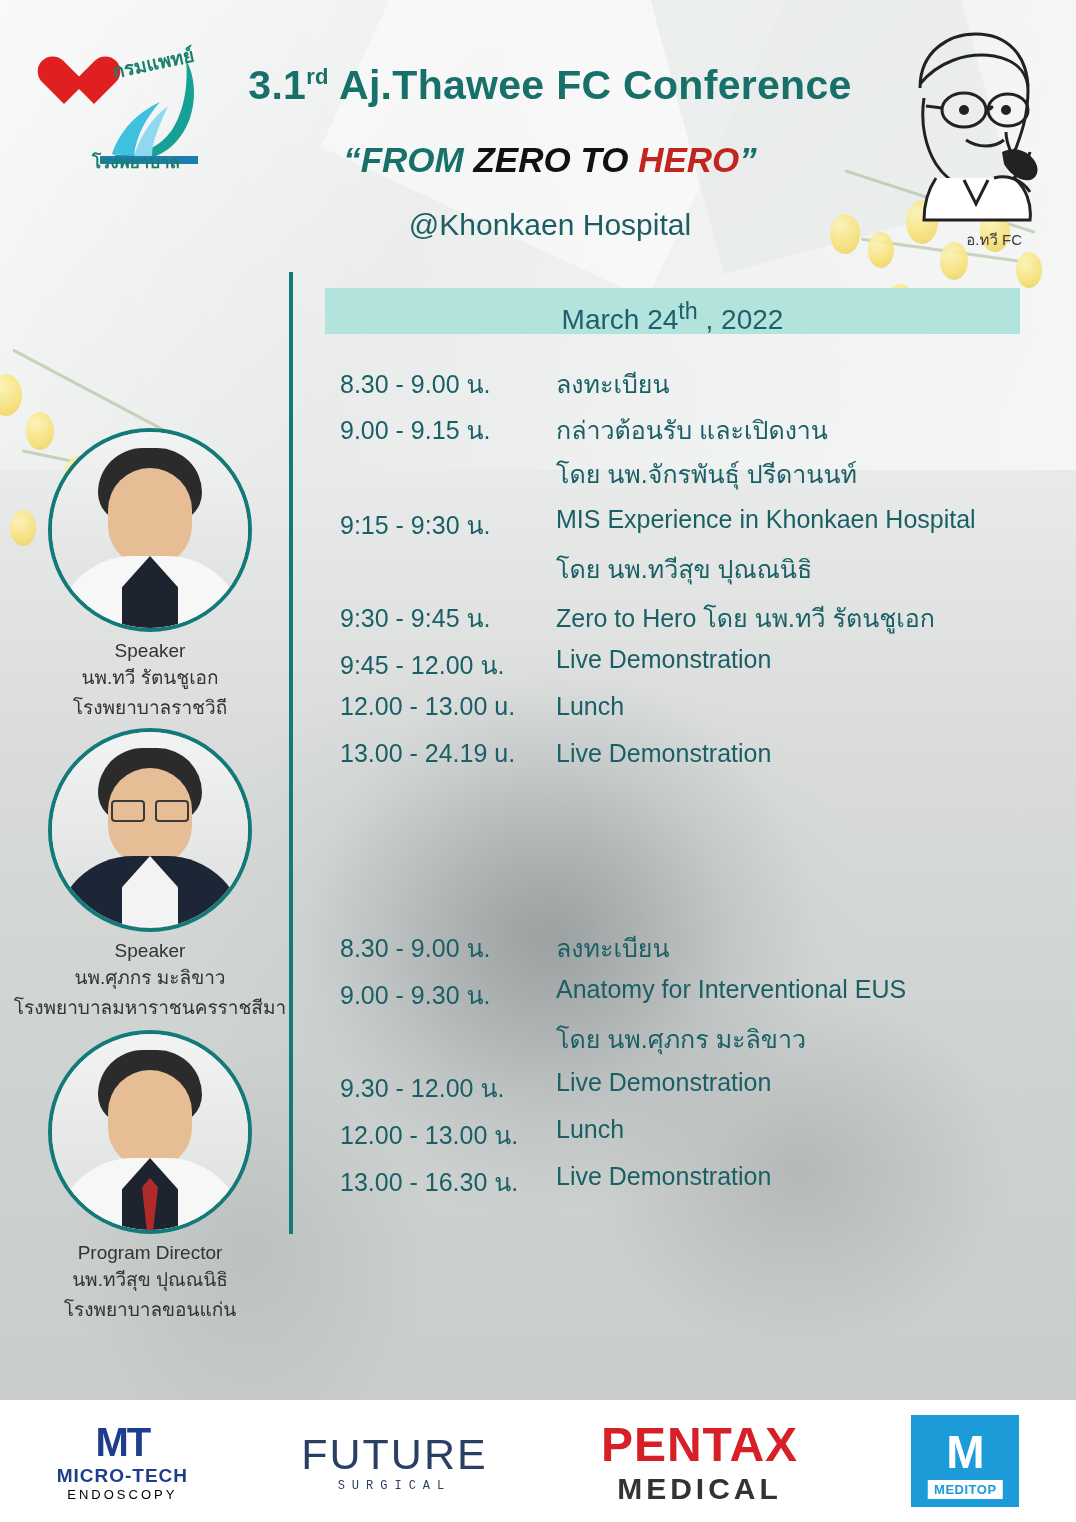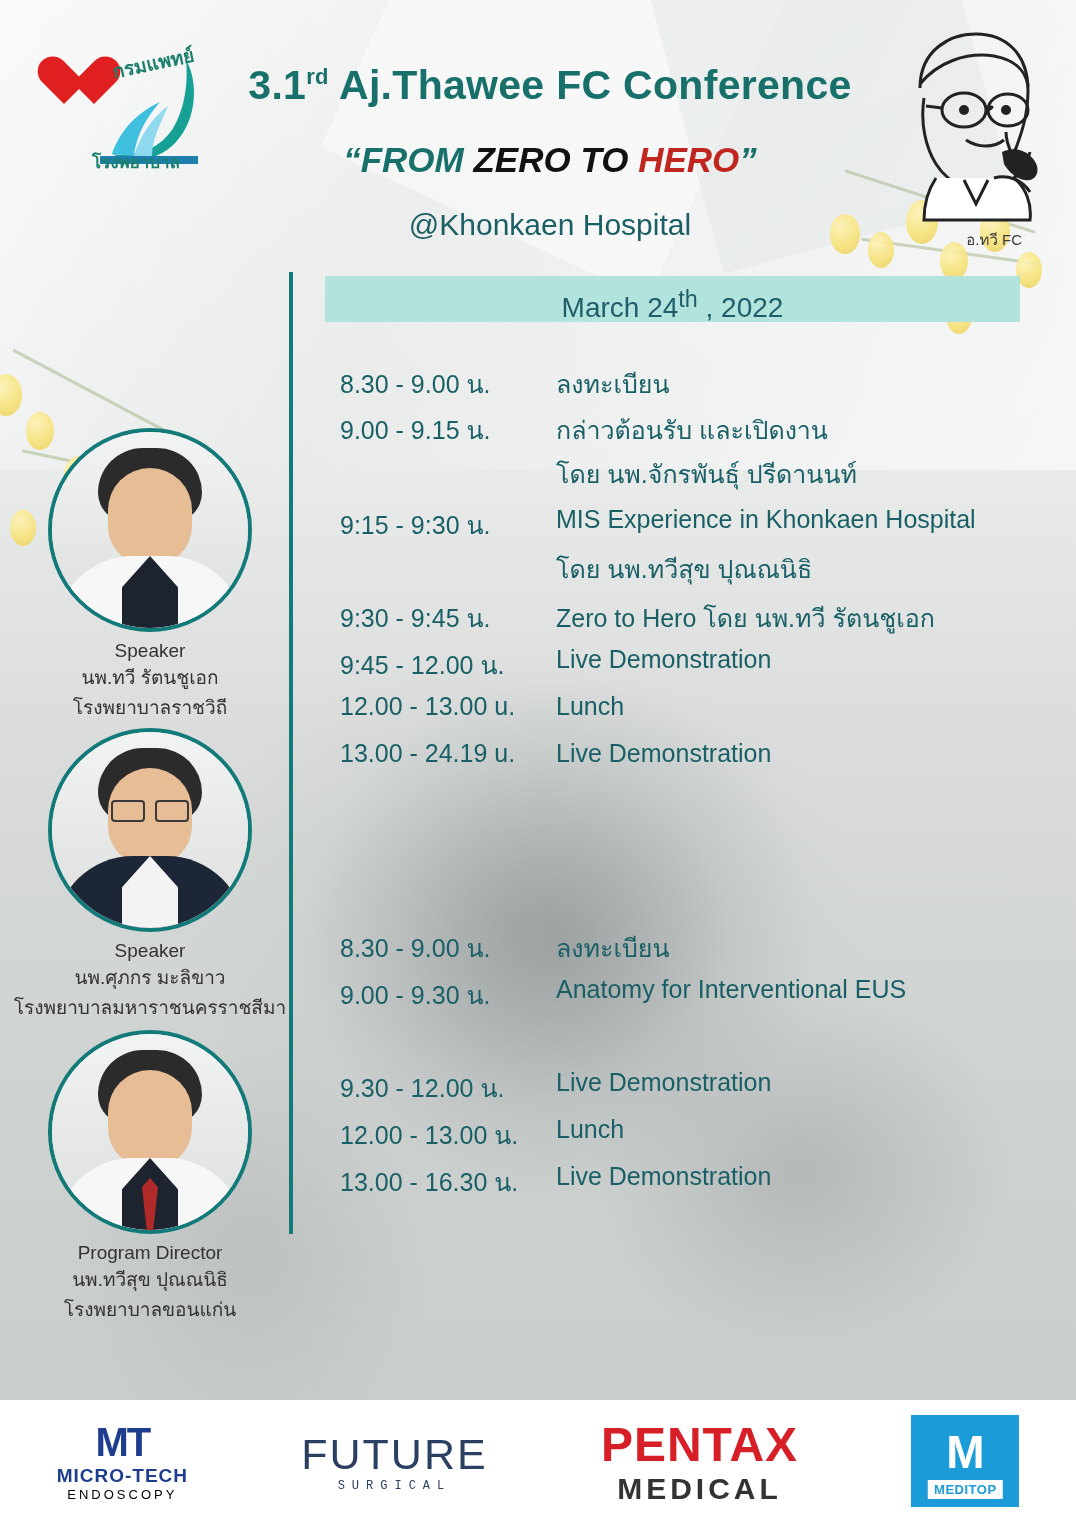--- a/index.html
+++ b/index.html
@@ -387,21 +387,21 @@
       <div class="face"></div>
       <div class="body"></div>
       <div class="shirt" style="background:#1d2430;"></div>
       <div class="tie"></div>
     </div>
     <div class="speaker-role">Program Director</div>
     <div class="speaker-name">นพ.ทวีสุข  ปุณณนิธิ</div>
     <div class="speaker-org">โรงพยาบาลขอนแก่น</div>
   </div>
 
-  <div class="day-header" style="left:325px; top:276px; width:695px;">
+  <div class="day-header" style="left:325px; top:288px; width:695px;">
     <span>March 24</span><sup>th</sup><span> , 2022</span>
   </div>
 
   <div class="sched-time" style="left:340px; top:364px;">8.30 - 9.00 น.</div>
   <div class="sched-desc" style="left:556px; top:364px;">ลงทะเบียน</div>
 
   <div class="sched-time" style="left:340px; top:410px;">9.00 - 9.15 น.</div>
   <div class="sched-desc" style="left:556px; top:410px;">กล่าวต้อนรับ และเปิดงาน</div>
   <div class="sched-desc" style="left:556px; top:454px;">โดย นพ.จักรพันธุ์  ปรีดานนท์</div>
 
@@ -420,20 +420,21 @@
 
   <div class="sched-time" style="left:340px; top:739px;">13.00 - 24.19 u.</div>
   <div class="sched-desc" style="left:556px; top:739px;">Live Demonstration</div>
 
 
   <div class="sched-time" style="left:340px; top:928px;">8.30 - 9.00 น.</div>
   <div class="sched-desc" style="left:556px; top:928px;">ลงทะเบียน</div>
 
   <div class="sched-time" style="left:340px; top:975px;">9.00 - 9.30 น.</div>
   <div class="sched-desc" style="left:556px; top:975px;">Anatomy for Interventional EUS</div>
+  <div class="sched-desc" style="left:556px; top:1019px;">โดย นพ.ศุภกร  มะลิขาว</div>
 
   <div class="sched-time" style="left:340px; top:1068px;">9.30 - 12.00 น.</div>
   <div class="sched-desc" style="left:556px; top:1068px;">Live Demonstration</div>
 
   <div class="sched-time" style="left:340px; top:1115px;">12.00 - 13.00 น.</div>
   <div class="sched-desc" style="left:556px; top:1115px;">Lunch</div>
 
   <div class="sched-time" style="left:340px; top:1162px;">13.00 - 16.30 น.</div>
   <div class="sched-desc" style="left:556px; top:1162px;">Live Demonstration</div>
 

